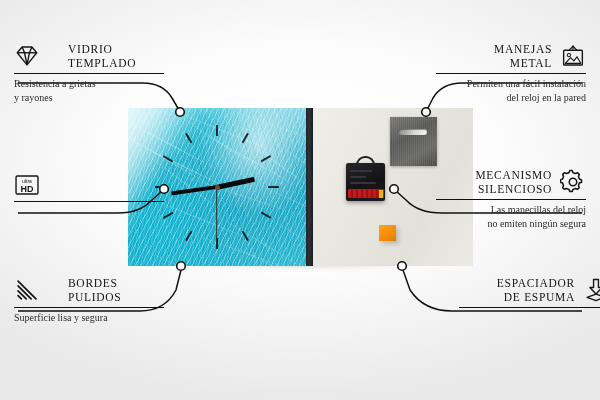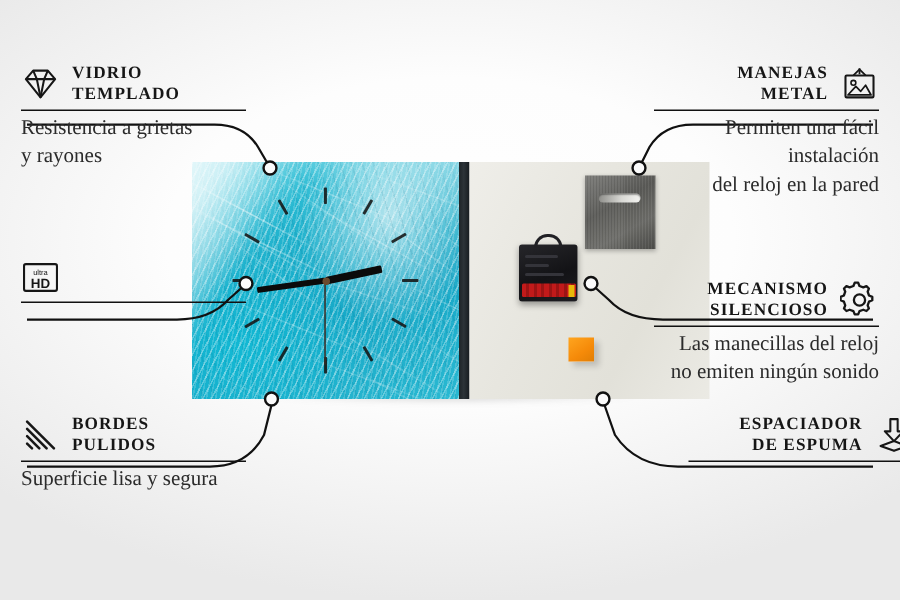--- a/index.html
+++ b/index.html
@@ -18,35 +18,36 @@
 
   
   .callout { position: absolute; }
   .co-head {
     display: flex; align-items: center; gap: 8px;
   }
   .co-head.right { flex-direction: row; justify-content: flex-end; }
   .co-title {
     font-family: "Liberation Serif", serif;
     font-size: 11.5px;
-    font-weight: bold;
+    font-weight: normal;
     letter-spacing: 0.7px;
     color: #161616;
     line-height: 1.22;
     text-transform: uppercase;
     white-space: pre-line;
+    margin-left: 20px;
   }
   .co-title.left  { text-align: left; }
   .co-title.right { text-align: right; }
   .co-rule {
     height: 1.3px; background: #111; margin-top: 3px; width: 100%;
   }
   .co-sub {
     font-family: "Liberation Serif", serif;
-    font-size: 14px;
+    font-size: 10px;
     color: #2b2b2b;
     line-height: 1.34;
     margin-top: 3px;
     white-space: pre-line;
   }
   .co-sub.left  { text-align: left; }
   .co-sub.right { text-align: right; }
 
   .ico { width: 26px; height: 26px; flex: 0 0 26px; display: block; }
 
@@ -318,34 +319,34 @@
         <rect x="4.5" y="9" width="23" height="18" fill="none" stroke="#161616" stroke-width="1.7" rx="1"></rect>
         <circle cx="11" cy="15" r="2" fill="none" stroke="#161616" stroke-width="1.3"></circle>
         <path d="M6.5 25 L13 18 L17 22 L21 17 L25.5 25 Z" fill="none" stroke="#161616" stroke-width="1.4" stroke-linejoin="round"></path>
       </svg>
     </div>
     <div class="co-rule"></div>
     <div class="co-sub right">Permiten una fácil instalación
 del reloj en la pared</div>
   </div>
 
-  <div class="callout" style="left:436px; top:186px; width:150px;">
+  <div class="callout" style="left:436px; top:168px; width:150px;">
     <div class="co-head right">
       <div class="co-title right">MECANISMO
 SILENCIOSO</div>
       <svg class="ico" viewBox="0 0 32 32">
         <g fill="none" stroke="#161616" stroke-width="1.9" stroke-linejoin="round">
           <path d="M16 4.5 l3.1 1.1 2.6 -1.0 2.0 2.0 -1.0 2.6 1.1 3.1 2.7 1.1 0 2.8 -2.7 1.1 -1.1 3.1 1.0 2.6 -2.0 2.0 -2.6 -1.0 -3.1 1.1 -1.1 2.7 -2.8 0 -1.1 -2.7 -3.1 -1.1 -2.6 1.0 -2.0 -2.0 1.0 -2.6 -1.1 -3.1 -2.7 -1.1 0 -2.8 2.7 -1.1 1.1 -3.1 -1.0 -2.6 2.0 -2.0 2.6 1.0 3.1 -1.1 1.1 -2.7 2.8 0 z"></path>
           <circle cx="16" cy="16" r="4.6"></circle>
         </g>
       </svg>
     </div>
     <div class="co-rule"></div>
     <div class="co-sub right">Las manecillas del reloj
-no emiten ningún sonido</div>
+no emiten ningún segura</div>
   </div>
 
   <div class="callout" style="left:459px; top:276px; width:150px;">
     <div class="co-head right">
       <div class="co-title right">ESPACIADOR
 DE ESPUMA</div>
       <svg class="ico" viewBox="0 0 32 32">
         <path d="M13 3 L19 3 L19 13 L23.5 13 L16 21 L8.5 13 L13 13 Z" fill="none" stroke="#161616" stroke-width="1.7" stroke-linejoin="round"></path>
         <path d="M5 25 L16 21 L27 25 L16 29 Z" fill="none" stroke="#161616" stroke-width="1.7" stroke-linejoin="round"></path>
       </svg>

